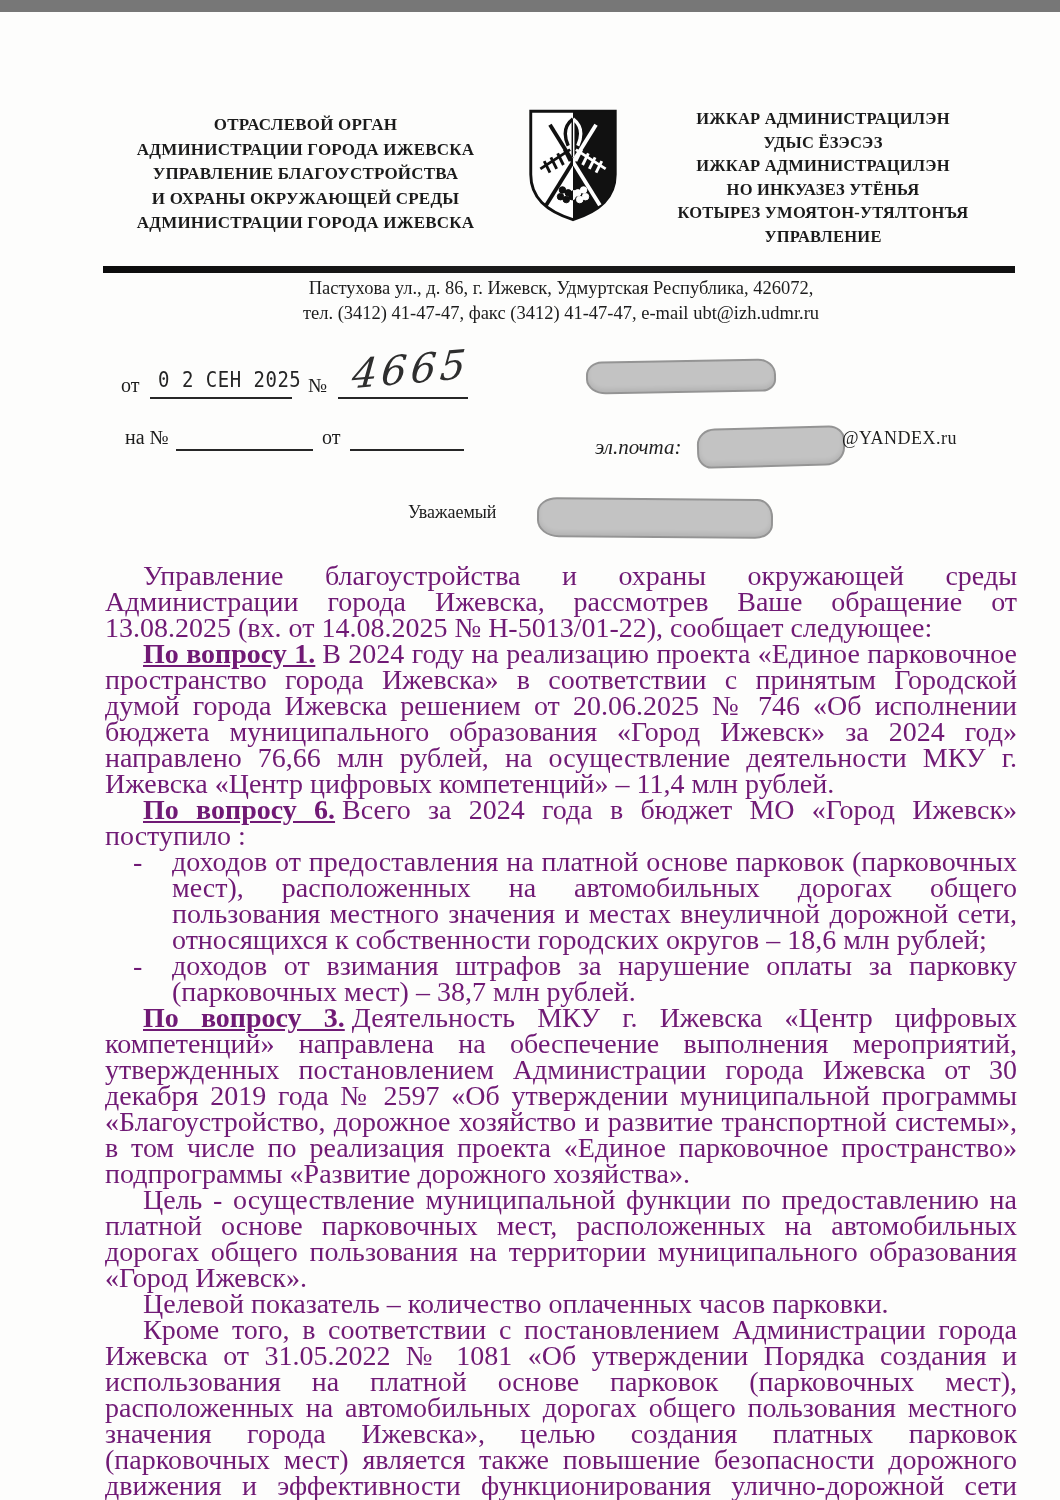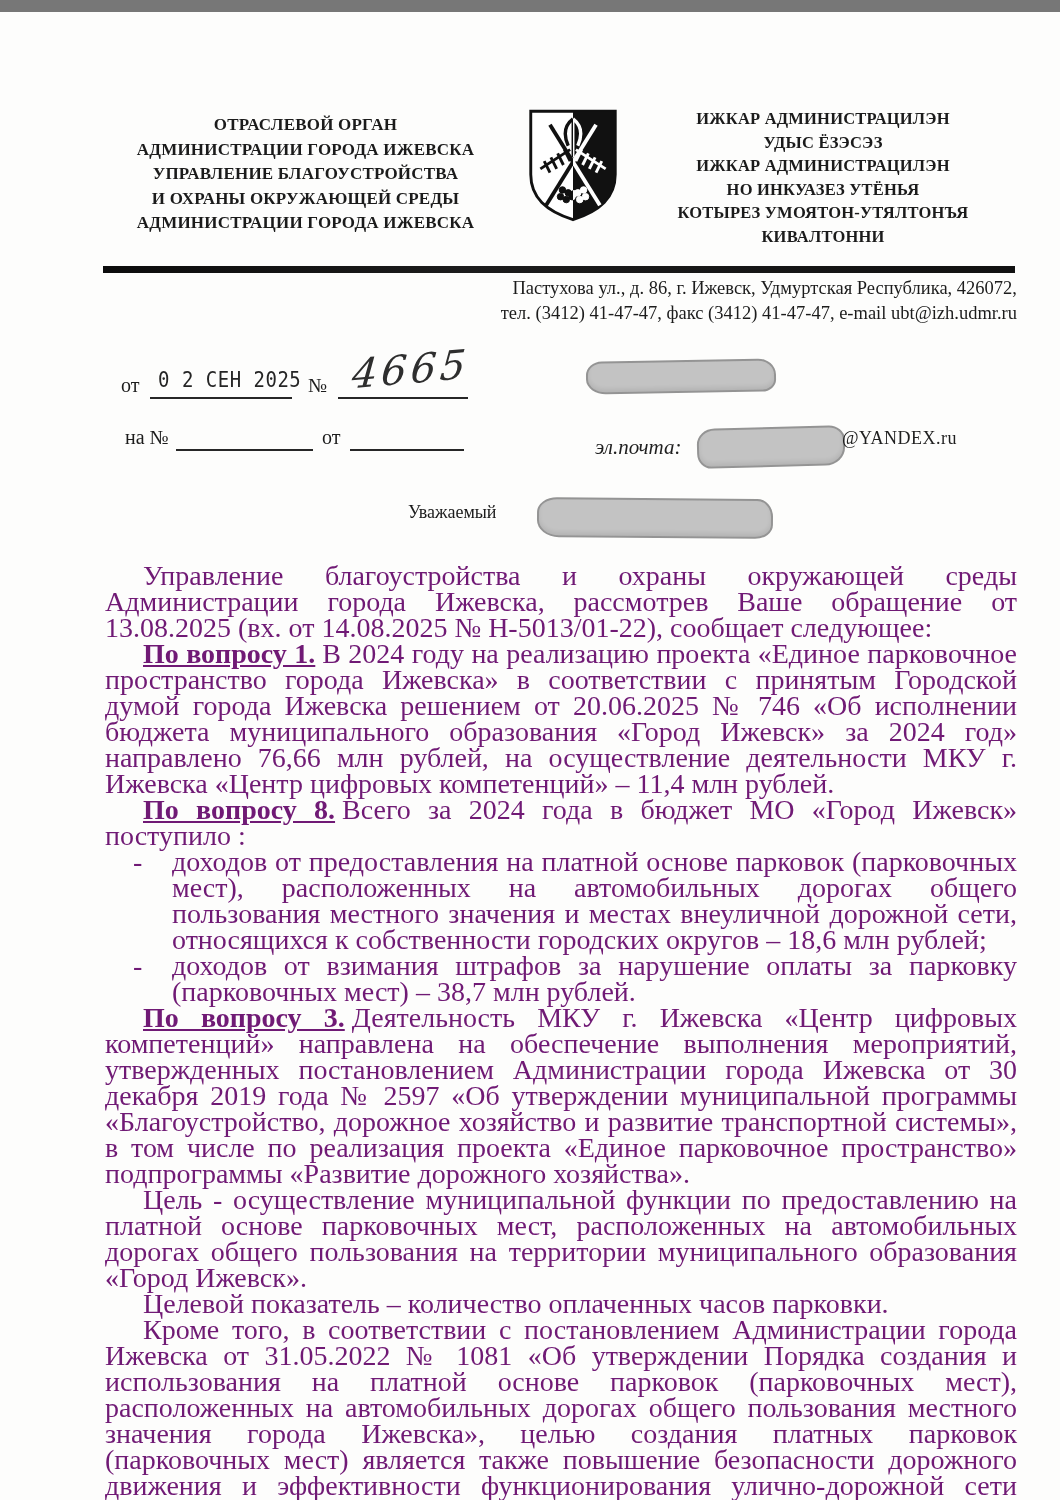--- a/index.html
+++ b/index.html
@@ -23,21 +23,21 @@
     text-align:center;font-weight:bold;font-size:16.5px;line-height:23.5px;
     letter-spacing:.2px;color:#1b1b1b;
   }
   .arms{position:absolute;left:525px;top:93px;width:96px;height:120px;}
   .rule{
     position:absolute;left:103px;top:254px;width:912px;height:7px;
     background:linear-gradient(90deg,#0c0c0c,#1c1c1c 40%,#111 100%);
   }
   .address{
     position:absolute;left:105px;top:264px;width:912px;
-    text-align:right;font-size:18.5px;line-height:25px;color:#1c1c1c;
+    text-align:center;font-size:18.5px;line-height:25px;color:#1c1c1c;
   }
   
   .ref-label{position:absolute;font-size:20px;color:#1c1c1c;}
   .underline{position:absolute;border-bottom:2px solid #272727;}
   .stamp{
     position:absolute;left:158px;top:356px;width:150px;
     font-family:"DejaVu Sans Mono", monospace;
     font-size:19px;letter-spacing:.5px;color:#252525;
     transform:scaleY(1.15);white-space:nowrap;
   }
@@ -131,21 +131,21 @@
       <use href="#emblem" clip-path="url(#clipR)" stroke="#fff" fill="#fff"></use>
     </svg>
   </div>
 
   <div class="org-right">
     <div>ИЖКАР АДМИНИСТРАЦИЛЭН</div>
     <div>УДЫС ЁЗЭСЭЗ</div>
     <div>ИЖКАР АДМИНИСТРАЦИЛЭН</div>
     <div>НО ИНКУАЗЕЗ УТЁНЬЯ</div>
     <div>КОТЫРЕЗ УМОЯТОН-УТЯЛТОНЪЯ</div>
-    <div>КИВАЛТОННИ</div>
+    <div>УПРАВЛЕНИЕ</div>
   </div>
 
   <div class="rule"></div>
 
   <div class="address">
     <div>Пастухова ул., д. 86, г. Ижевск, Удмуртская Республика, 426072,</div>
     <div>тел. (3412) 41-47-47, факс (3412) 41-47-47, e-mail  ubt@izh.udmr.ru</div>
   </div>
 
   <span class="ref-label" style="left:121px;top:362px;">от</span>
@@ -164,21 +164,21 @@
   <span class="email-label">эл.почта:</span>
   <span class="redaction blob2"></span>
   <span class="email-domain">@YANDEX.ru</span>
 
   <span class="greeting">Уважаемый</span>
   <span class="redaction blob3"></span>
 
   <div class="body-text">
     <p class="ind">Управление благоустройства и охраны окружающей среды Администрации города Ижевска, рассмотрев Ваше обращение от 13.08.2025 (вх. от 14.08.2025 № Н-5013/01-22), сообщает следующее:</p>
     <p class="ind"><span class="qlabel">По вопросу 1.</span><span>В 2024 году на реализацию проекта «Единое парковочное пространство города Ижевска» в соответствии с принятым Городской думой города Ижевска решением от 20.06.2025 № 746 «Об исполнении бюджета муниципального образования «Город Ижевск» за 2024 год» направлено 76,66 млн рублей, на осуществление деятельности МКУ г. Ижевска «Центр цифровых компетенций» – 11,4 млн рублей.</span></p>
-    <p class="ind"><span class="qlabel">По вопросу 8.</span><span>Всего за 2024 года в бюджет МО «Город Ижевск» поступило :</span></p>
+    <p class="ind"><span class="qlabel">По вопросу 6.</span><span>Всего за 2024 года в бюджет МО «Город Ижевск» поступило :</span></p>
     <div class="bullet"><span class="dash">-</span><span>доходов от предоставления на платной основе парковок (парковочных мест), расположенных на автомобильных дорогах общего пользования местного значения и местах внеуличной дорожной сети, относящихся к собственности городских округов – 18,6 млн рублей;</span></div>
     <div class="bullet"><span class="dash">-</span><span>доходов от взимания штрафов за нарушение оплаты за парковку (парковочных мест) – 38,7 млн рублей.</span></div>
     <p class="ind"><span class="qlabel">По вопросу 3.</span><span>Деятельность МКУ г. Ижевска «Центр цифровых компетенций» направлена на обеспечение выполнения мероприятий, утвержденных постановлением Администрации города Ижевска от 30 декабря 2019 года № 2597 «Об утверждении муниципальной программы «Благоустройство, дорожное хозяйство и развитие транспортной системы», в том числе по реализация проекта «Единое парковочное пространство» подпрограммы «Развитие дорожного хозяйства».</span></p>
     <p class="ind">Цель - осуществление муниципальной функции по предоставлению на платной основе парковочных мест, расположенных на автомобильных дорогах общего пользования на территории муниципального образования «Город Ижевск».</p>
     <p class="ind">Целевой показатель – количество оплаченных часов парковки.</p>
     <p class="ind">Кроме того, в соответствии с постановлением Администрации города Ижевска от 31.05.2022 № 1081 «Об утверждении Порядка создания и использования на платной основе парковок (парковочных мест), расположенных на автомобильных дорогах общего пользования местного значения города Ижевска», целью создания платных парковок (парковочных мест) является также повышение безопасности дорожного движения и эффективности функционирования улично-дорожной сети города Ижевска</p>
   </div>
 
 </div>
 

